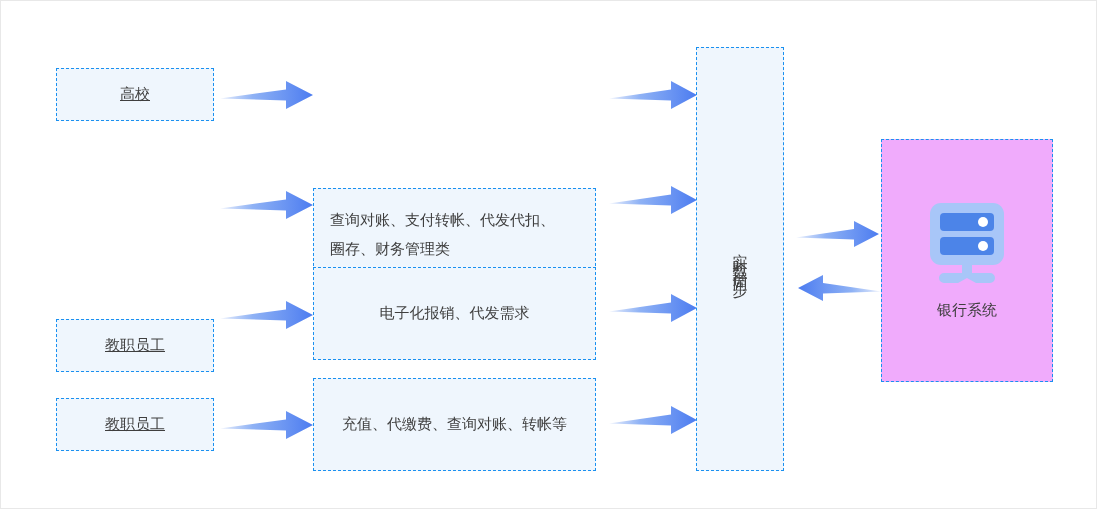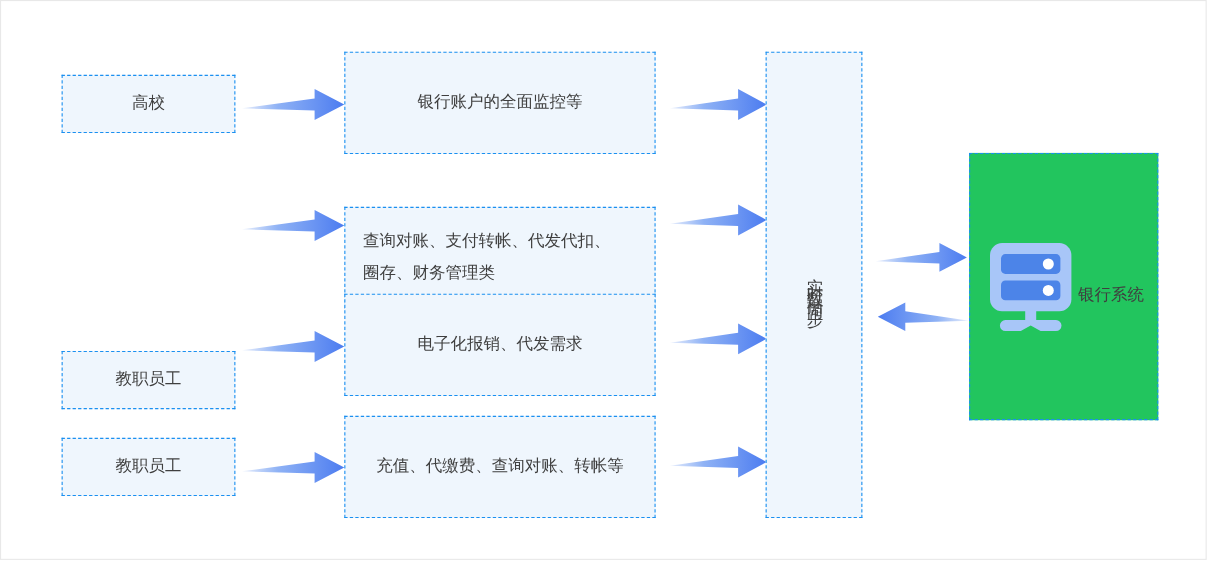--- a/index.html
+++ b/index.html
@@ -23,21 +23,21 @@
     border:1.6px dashed #1a90f0;
     background:#eff6fd;
     display:flex;
     align-items:center;
     justify-content:center;
     text-align:center;
     color:#3f3f3f;
     font-size:15px;
     line-height:1.9;
   }
-  .actor{ width:158px;height:53px; }
+  .actor{ width:158px;height:53px;text-decoration:underline; }
   .service{ width:283px; padding:0 16px; }
   .service .svc-text{ display:block; width:100%; }
   .service.multiline{ text-align:left; }
   .vbox{
     position:absolute;
     box-sizing:border-box;
     border:1.6px dashed #1a90f0;
     background:#eff6fd;
     display:flex;
     align-items:center;
@@ -48,23 +48,23 @@
     text-orientation:upright;
     letter-spacing:6px;
     font-size:15px;
     color:#3f3f3f;
     line-height:1.2;
   }
   .bankbox{
     position:absolute;
     box-sizing:border-box;
     border:1.6px dashed #1a90f0;
-    background:#22c55e;
+    background:#f0abfc;
     display:flex;
-    flex-direction:row;
+    flex-direction:column;
     align-items:center;
     justify-content:center;
   }
   .bank-label{
     margin-top:16px;
     font-size:15px;
     color:#3f3f3f;
   }
   .arrow{ position:absolute; }
   .svr-icon{ display:block; }
@@ -105,23 +105,20 @@
   <svg class="arrow" style="left:219px; top:188px; width:95px; height:32px;" viewBox="0 0 95 32">
     <path d="M0,19.5 L66,10.5 L66,2 L93,16 L66,30 L66,21.5 Z" fill="url(#gradR)"></path>
   </svg>
   <svg class="arrow" style="left:219px; top:298px; width:95px; height:32px;" viewBox="0 0 95 32">
     <path d="M0,19.5 L66,10.5 L66,2 L93,16 L66,30 L66,21.5 Z" fill="url(#gradR)"></path>
   </svg>
   <svg class="arrow" style="left:219px; top:408px; width:95px; height:32px;" viewBox="0 0 95 32">
     <path d="M0,19.5 L66,10.5 L66,2 L93,16 L66,30 L66,21.5 Z" fill="url(#gradR)"></path>
   </svg>
 
-  <div class="dbox service" style="left:312px; top:46px;  height:93px;">
-    <span class="svc-text">银行账户的全面监控等</span>
-  </div>
 
   <div class="dbox service multiline" style="left:312px; top:156px; height:93px;margin-top:31px;">
     <div style="width:100%;">
       <span class="svc-text">查询对账、支付转帐、代发代扣、</span>
       <span class="svc-text">圈存、财务管理类</span>
     </div>
   </div>
 
   <div class="dbox service" style="left:312px; top:266px; height:93px;">
     <span class="svc-text">电子化报销、代发需求</span>

